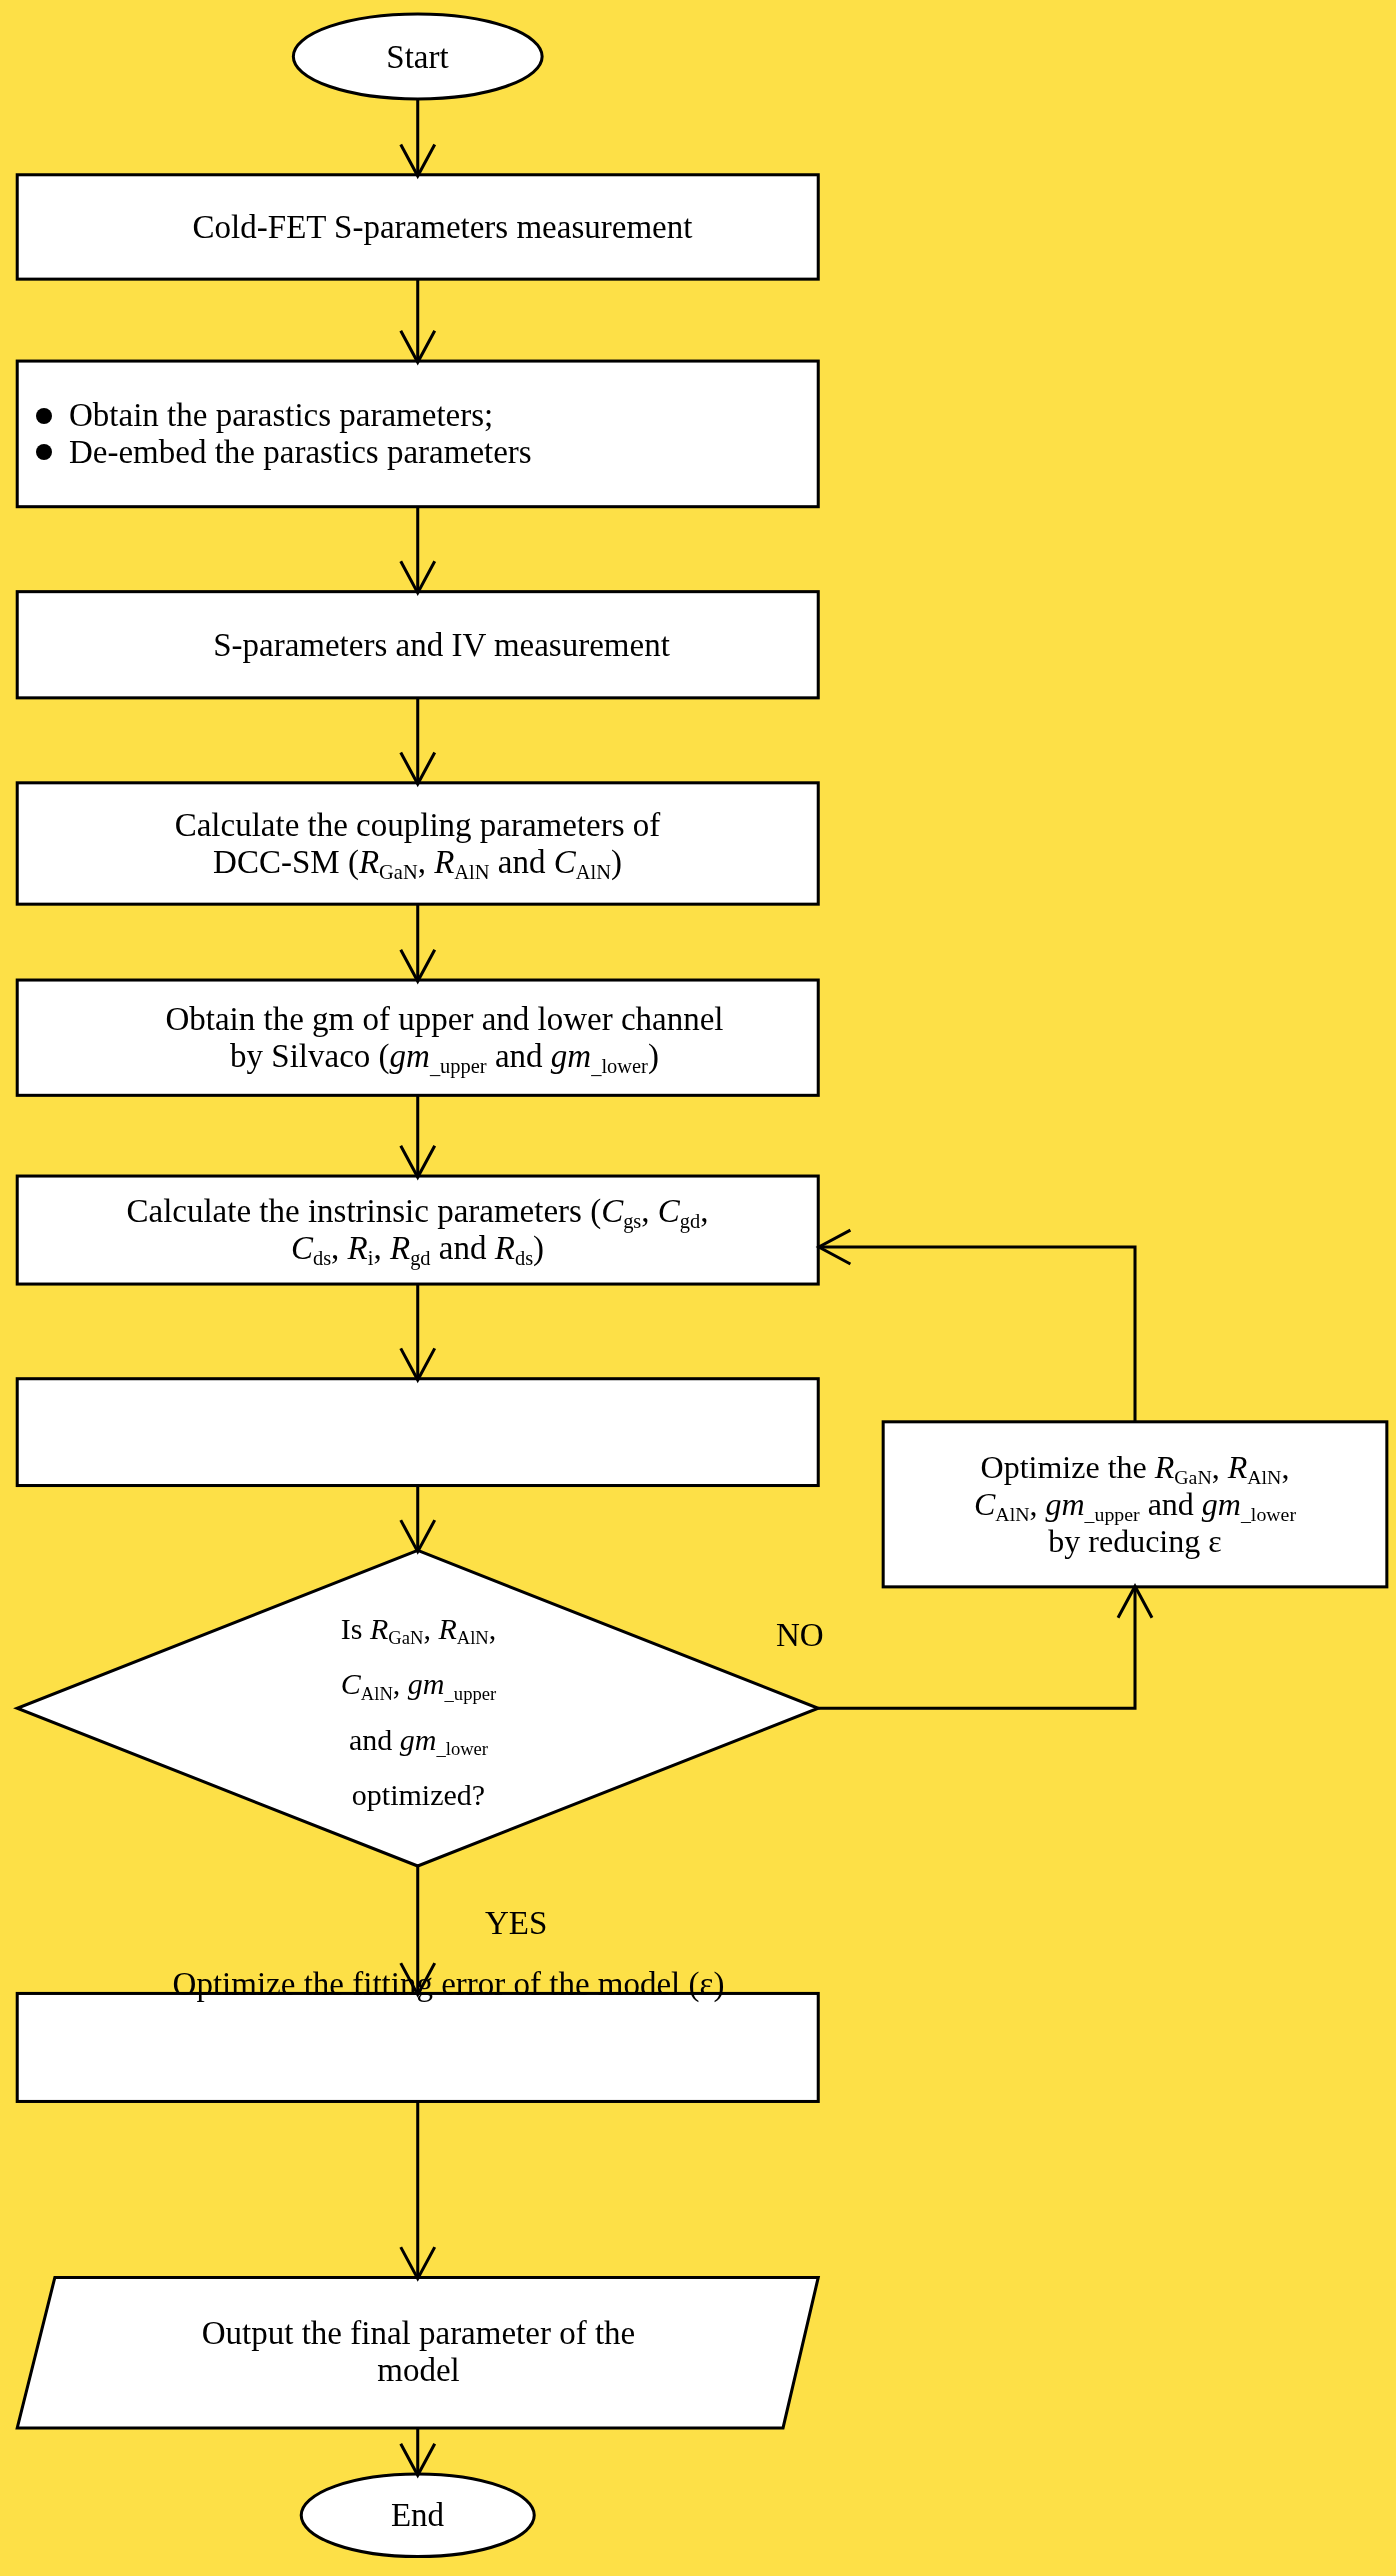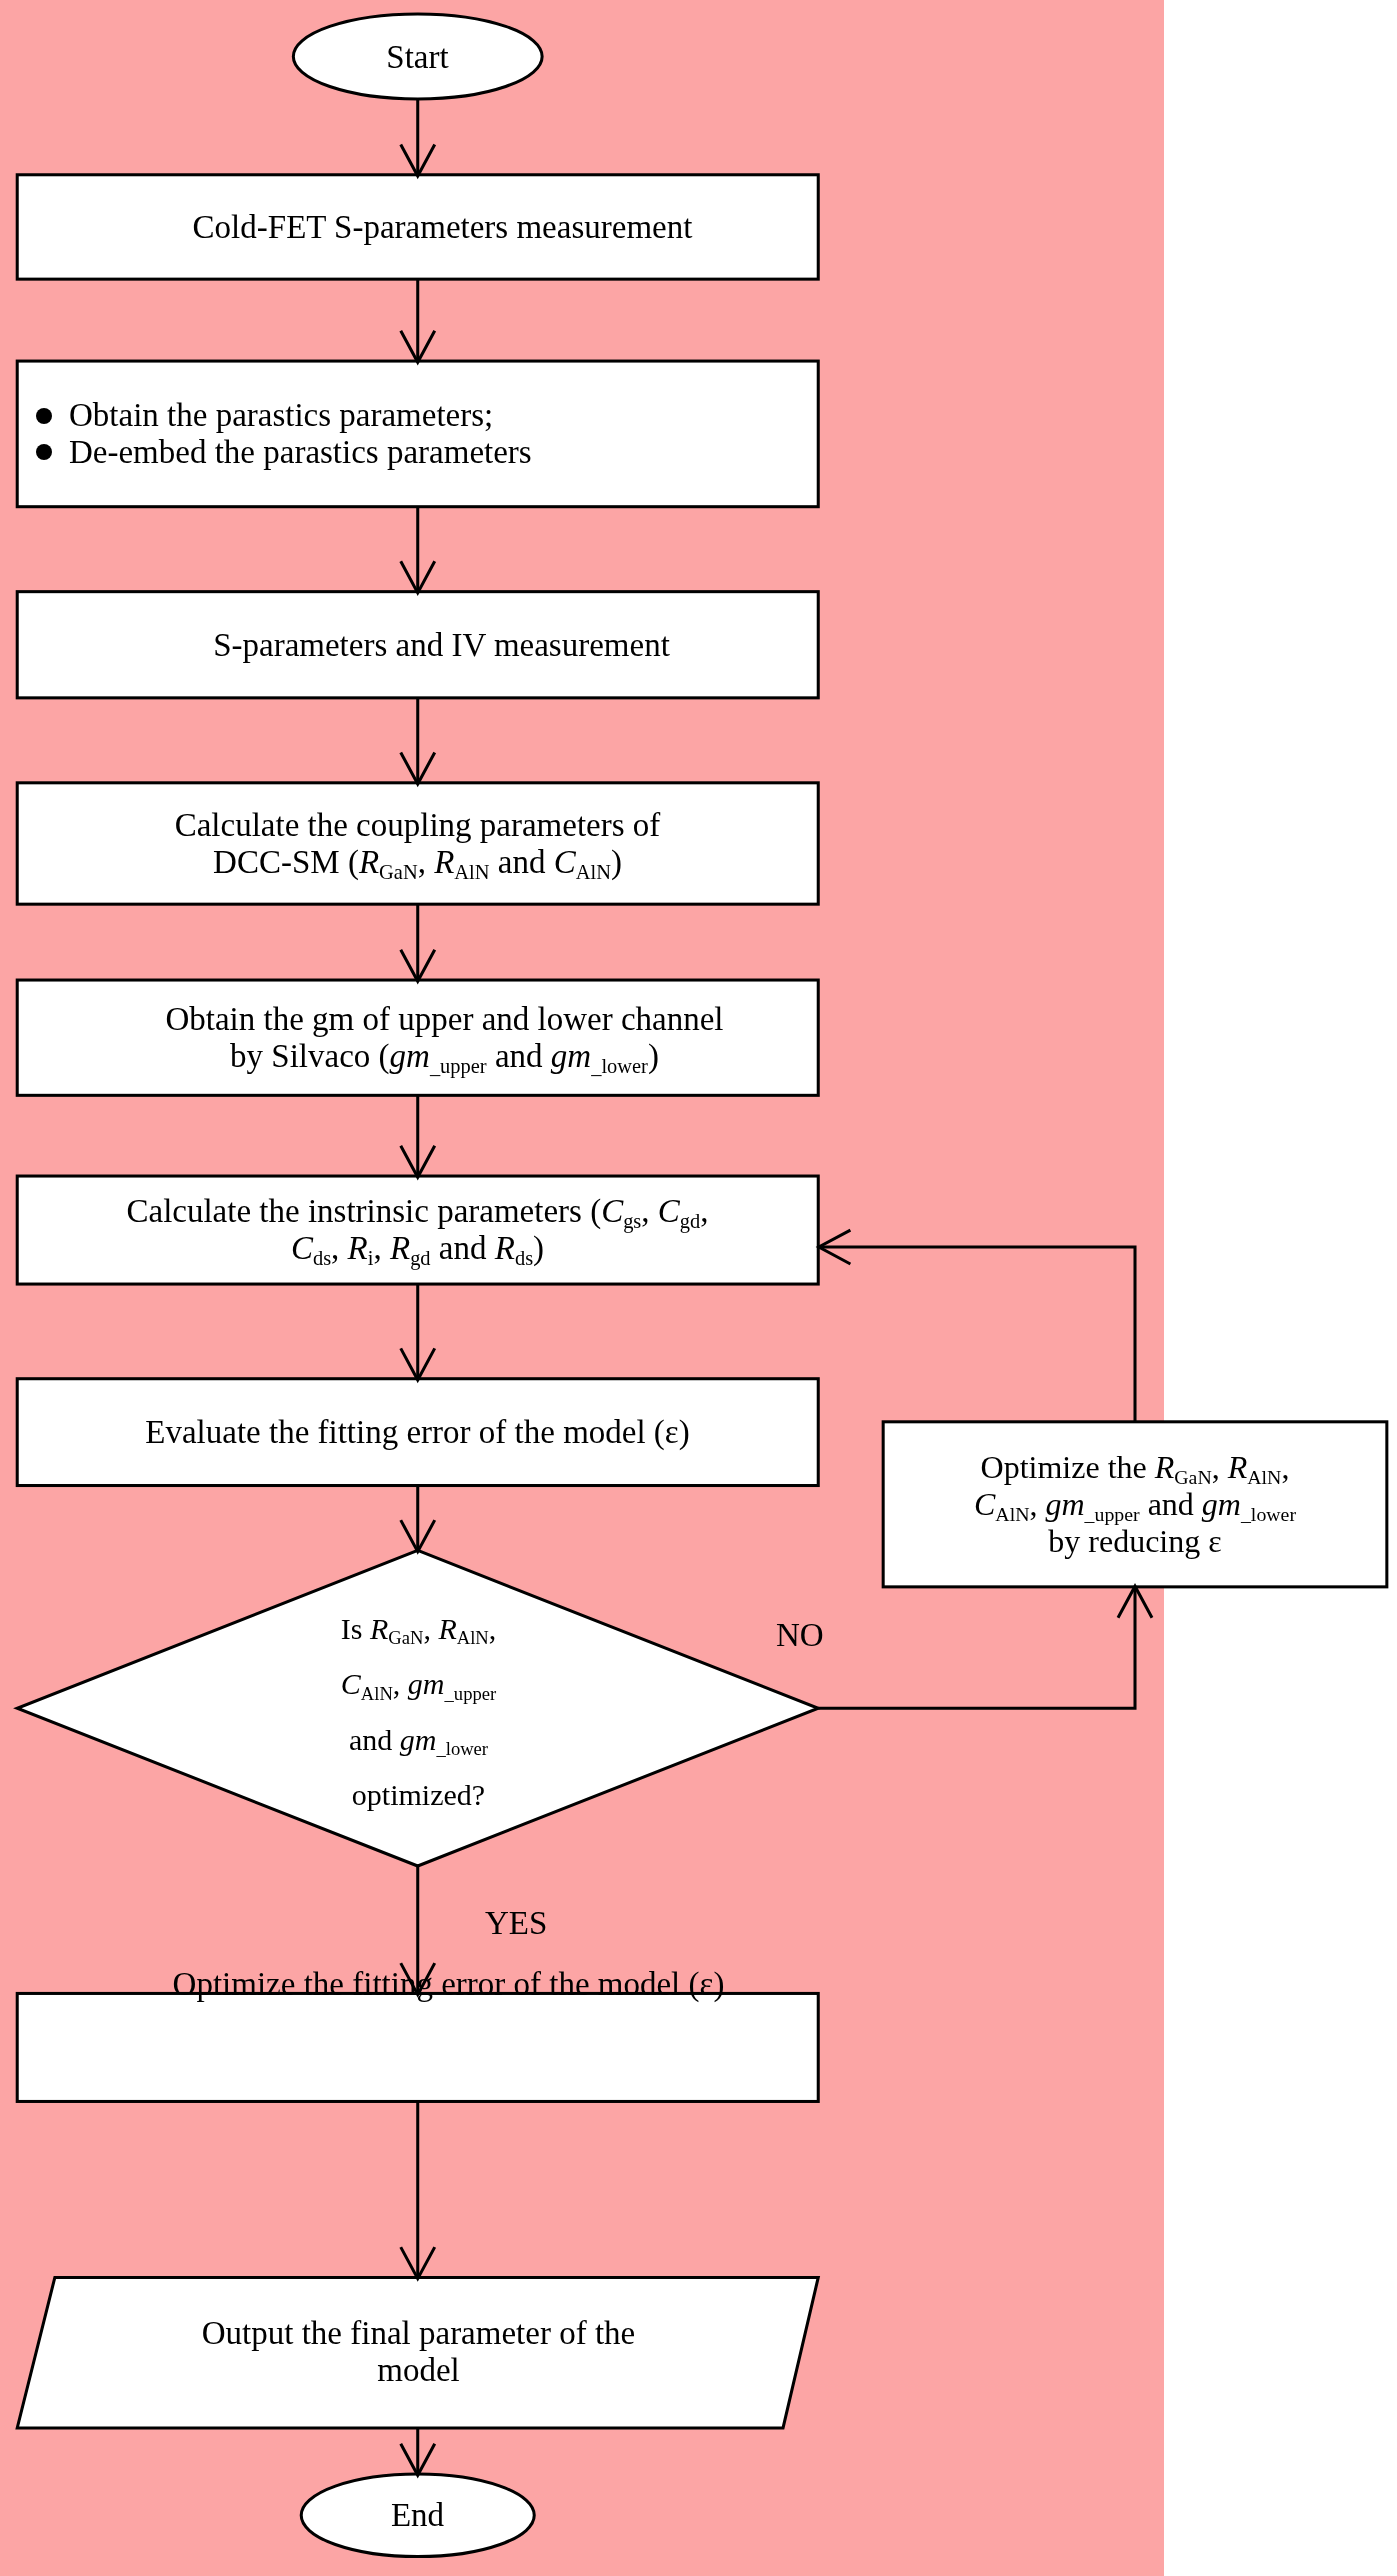--- a/index.html
+++ b/index.html
@@ -9,23 +9,23 @@
   }
   body {
     width: 1398px;
     height: 2576px;
     font-family: "Liberation Serif", "DejaVu Serif", serif;
     color: #000000;
     overflow: hidden;
   }
   #flowchart-root {
     position: relative;
-    width: 1164px;
+    width: 1396px;
     height: 2576px;
-    background: #fca5a5;
+    background: #fde047;
     text-decoration: underline;
   }
   svg.flow-svg {
     position: absolute;
     top: 0;
     left: 0;
     width: 1398px;
     height: 2576px;
     display: block;
   }
@@ -199,21 +199,20 @@
   <div class="node-text" style="left:17px; top:980px; width:801px; height:115px;margin-left:27px;">
     <span class="tline">Obtain the gm of upper and lower channel</span>
     <span class="tline"><span>by Silvaco (</span><span class="it">gm</span><sub>_upper</sub><span> and </span><span class="it">gm</span><sub>_lower</sub><span>)</span></span>
   </div>
 
   <div class="node-text" style="left:17px; top:1176px; width:801px; height:108px;">
     <span class="tline"><span>Calculate the instrinsic parameters (</span><span class="it">C</span><sub>gs</sub><span>, </span><span class="it">C</span><sub>gd</sub><span>,</span></span>
     <span class="tline"><span class="it">C</span><sub>ds</sub><span>, </span><span class="it">R</span><sub>i</sub><span>, </span><span class="it">R</span><sub>gd</sub><span> and </span><span class="it">R</span><sub>ds</sub><span>)</span></span>
   </div>
 
-  <div class="node-text" style="left:17px; top:1379px; width:801px; height:107px;">Evaluate the fitting error of the model (ε)</div>
 
   <div class="node-text diamond-text" style="left:212px; top:1590px; width:413px; height:243px;gap:20px;">
     <span class="tline"><span>Is </span><span class="it">R</span><sub>GaN</sub><span>, </span><span class="it">R</span><sub>AlN</sub><span>,</span></span>
     <span class="tline"><span class="it">C</span><sub>AlN</sub><span>, </span><span class="it">gm</span><sub>_upper</sub></span>
     <span class="tline"><span>and </span><span class="it">gm</span><sub>_lower</sub></span>
     <span class="tline">optimized?</span>
   </div>
 
   <div class="node-text optimize-text" style="left:883px; top:1422px; width:504px; height:165px;">
     <span class="tline"><span>Optimize the </span><span class="it">R</span><sub>GaN</sub><span>, </span><span class="it">R</span><sub>AlN</sub><span>,</span></span>

